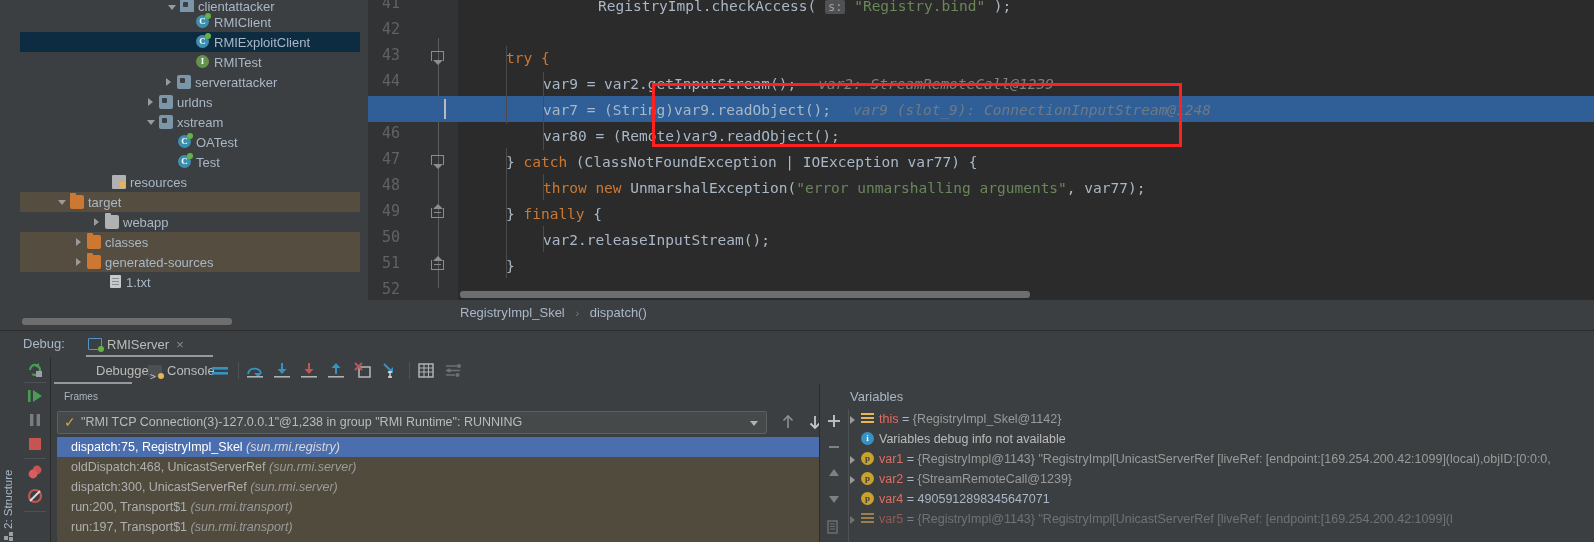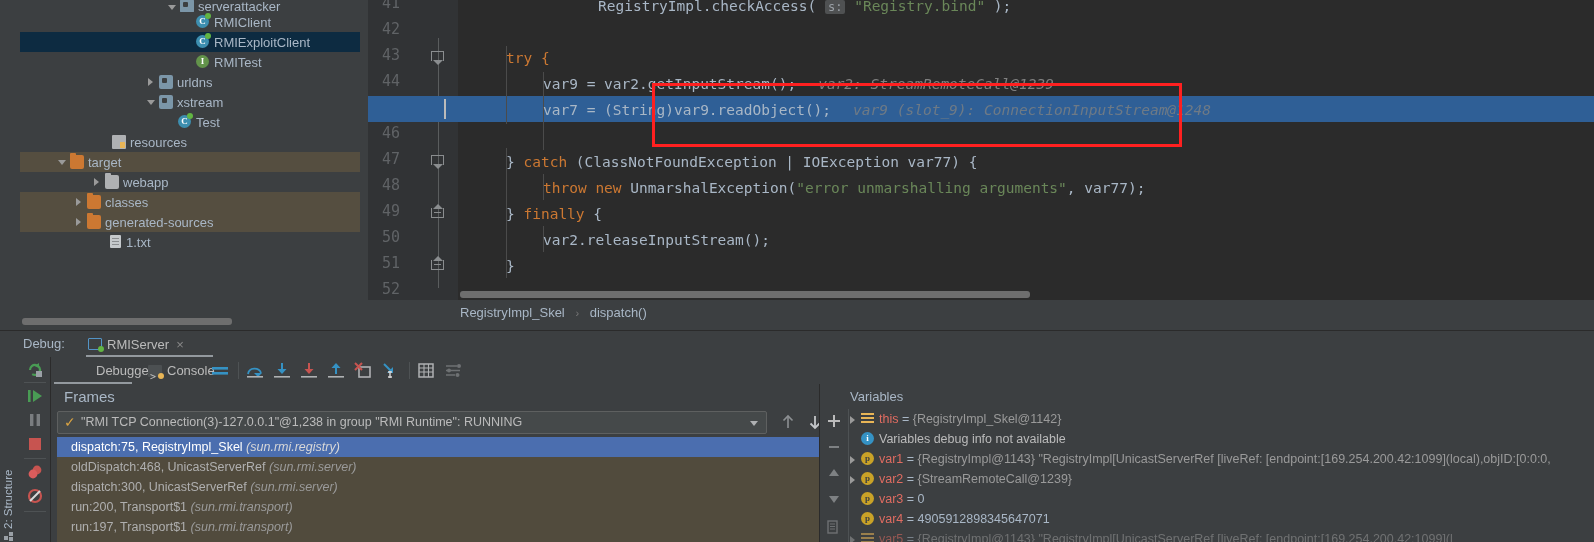--- a/index.html
+++ b/index.html
@@ -106,21 +106,21 @@
   #tab-debugger-underline{position:absolute;left:3px;top:25px;width:78px;height:2px;background:#93999E;}
   #tab-console{left:97px;}
   #tab-console .cico{display:inline-block;width:14px;height:12px;background:#4C5052;border-radius:1px;vertical-align:middle;margin-right:5px;position:relative;top:-1px;}
   #tab-console .cico::before{content:">";position:absolute;left:2px;top:-2px;font-size:10px;color:#C0C0C0;font-family:"DejaVu Sans Mono",monospace;}
   #tab-console .cico::after{content:"";position:absolute;right:-2px;bottom:-2px;width:6px;height:6px;background:#E8B556;border-radius:50%;}
   .tbsep{position:absolute;top:5px;width:1px;height:17px;background:#4E5254;}
   .tbicon{position:absolute;top:5px;width:18px;height:17px;}
 
   
   #frames-pane{position:absolute;left:51px;top:54px;width:768px;height:158px;background:#3C3F41;}
-  #frames-header{position:absolute;left:0;top:0;width:768px;height:25px;line-height:25px;padding-left:13px;font-size:15px;color:#A9B7C6;box-sizing:border-box;}
+  #frames-header{position:absolute;left:0;top:0;width:768px;height:25px;line-height:25px;padding-left:13px;font-size:10px;color:#A9B7C6;box-sizing:border-box;}
   #thread-combo{position:absolute;left:6px;top:27px;width:710px;height:23px;background:#45494A;border:1px solid #5E6060;box-sizing:border-box;border-radius:2px;}
   #thread-combo .chk{position:absolute;left:6px;top:2px;color:#D9A343;font-size:14px;}
   #thread-combo .txt{position:absolute;left:23px;top:0;line-height:21px;font-size:12.5px;color:#BBBBBB;white-space:nowrap;}
   #thread-combo .caret{position:absolute;right:8px;top:9px;border-left:4px solid transparent;border-right:4px solid transparent;border-top:5px solid #AFB1B3;}
   #frames-up{position:absolute;left:728px;top:29px;width:18px;height:18px;}
   #frames-down{position:absolute;left:755px;top:29px;width:18px;height:18px;}
   #frames-list{position:absolute;left:6px;top:53px;width:812px;height:105px;background:#514B3D;overflow:hidden;}
   .frame-row{height:20px;line-height:20px;padding-left:14px;font-size:12.5px;color:#AFAFAF;white-space:nowrap;}
   .frame-row.sel{background:#4B6EAF;color:#FFFFFF;}
   .frame-row .pkg{font-style:italic;color:#9A9A9A;}
@@ -152,36 +152,42 @@
 <body>
 
 <div id="root">
 
   <div id="top">
 
     <div id="left-strip"></div>
 
     <div id="project-tree">
       <div class="tree-row" style="height:12px;line-height:12px;overflow:hidden;">
-        <span style="display:inline-block;width:148px"></span><span class="arrow expanded"></span><span class="icn pkg-icon"></span><span class="tree-label">serverattacker</span>
+        <span style="display:inline-block;width:148px"></span><span class="arrow expanded"></span><span class="icn pkg-icon"></span><span class="tree-label">clientattacker</span>
       </div>
       <div class="tree-row">
         <span style="display:inline-block;width:176px"></span><span class="cls-icon">C<span class="run-dot"></span></span><span class="tree-label">RMIClient</span>
       </div>
       <div class="tree-row sel">
         <span style="display:inline-block;width:176px"></span><span class="cls-icon">C<span class="run-dot"></span></span><span class="tree-label">RMIExploitClient</span>
       </div>
       <div class="tree-row">
         <span style="display:inline-block;width:176px"></span><span class="cls-icon iface">I</span><span class="tree-label">RMITest</span>
       </div>
       <div class="tree-row">
+        <span style="display:inline-block;width:145px"></span><span class="arrow collapsed"></span><span class="icn pkg-icon"></span><span class="tree-label">serverattacker</span>
+      </div>
+      <div class="tree-row">
         <span style="display:inline-block;width:127px"></span><span class="arrow collapsed"></span><span class="icn pkg-icon"></span><span class="tree-label">urldns</span>
       </div>
       <div class="tree-row">
         <span style="display:inline-block;width:127px"></span><span class="arrow expanded"></span><span class="icn pkg-icon"></span><span class="tree-label">xstream</span>
+      </div>
+      <div class="tree-row">
+        <span style="display:inline-block;width:158px"></span><span class="cls-icon">C<span class="run-dot"></span></span><span class="tree-label">OATest</span>
       </div>
       <div class="tree-row">
         <span style="display:inline-block;width:158px"></span><span class="cls-icon">C<span class="run-dot"></span></span><span class="tree-label">Test</span>
       </div>
       <div class="tree-row">
         <span style="display:inline-block;width:92px"></span><span class="icn res-icon"></span><span class="tree-label">resources</span>
       </div>
       <div class="tree-row excl">
         <span style="display:inline-block;width:38px"></span><span class="arrow expanded"></span><span class="icn folder-icon folder-orange"></span><span class="tree-label">target</span>
       </div>
@@ -240,20 +246,21 @@
         <div class="ind-guide" style="left:48px;top:46px;height:78px;"></div>
         <div class="ind-guide" style="left:48px;top:148px;height:130px;"></div>
         <div class="ind-guide" style="left:85px;top:72px;height:78px;"></div>
         <div class="ind-guide" style="left:85px;top:174px;height:26px;"></div>
         <div class="ind-guide" style="left:85px;top:226px;height:26px;"></div>
 
         <div class="cline" style="top:-7px;left:140px"><span>RegistryImpl.checkAccess( <span class="pbadge">s:</span> <span class="str">"Registry.bind"</span> );</span></div>
         <div class="cline" style="top:45px;left:48px"><span class="kw"><span class="kw">try</span> {</span></div>
         <div class="cline" style="top:71px;left:85px"><span>var9 = var2.getInputStream();</span><span style="padding-left:22px"></span><span class="hint">var2: StreamRemoteCall@1239</span></div>
         <div class="cline" style="top:97px;left:85px"><span>var7 = (String)var9.readObject();</span><span style="padding-left:22px"></span><span class="hintp">var9 (slot_9): ConnectionInputStream@1248</span></div>
+        <div class="cline" style="top:123px;left:85px"><span>var80 = (Remote)var9.readObject();</span></div>
         <div class="cline" style="top:149px;left:48px"><span>} <span class="kw">catch</span> (ClassNotFoundException | IOException var77) {</span></div>
         <div class="cline" style="top:175px;left:85px"><span><span class="kw">throw</span> <span class="kw">new</span> UnmarshalException(<span class="str">"error unmarshalling arguments"</span>, var77);</span></div>
         <div class="cline" style="top:201px;left:48px"><span>} <span class="kw">finally</span> {</span></div>
         <div class="cline" style="top:227px;left:85px"><span>var2.releaseInputStream();</span></div>
         <div class="cline" style="top:253px;left:48px"><span>}</span></div>
 
         <div id="red-box"></div>
       </div>
       <div id="ed-hscroll"></div>
     </div>
@@ -469,23 +476,20 @@
         <div class="var-row">
           <span class="tw blank"></span><span class="vic vic-info">i</span><span class="vplain">Variables debug info not available</span>
         </div>
         <div class="var-row">
           <span class="tw"></span><span class="vic vic-p">p</span><span class="vname">var1</span><span> = </span><span class="vobj">{RegistryImpl@1143} "RegistryImpl[UnicastServerRef [liveRef: [endpoint:[169.254.200.42:1099](local),objID:[0:0:0,</span>
         </div>
         <div class="var-row">
           <span class="tw"></span><span class="vic vic-p">p</span><span class="vname">var2</span><span> = </span><span class="vobj">{StreamRemoteCall@1239}</span>
         </div>
         <div class="var-row">
-          <span class="tw blank"></span><span class="vic vic-p">p</span><span class="vname">var3</span><span> = </span><span class="vnum">0</span>
-        </div>
-        <div class="var-row">
           <span class="tw blank"></span><span class="vic vic-p">p</span><span class="vname">var4</span><span> = </span><span class="vnum">4905912898345647071</span>
         </div>
         <div class="var-row" style="opacity:.55">
           <span class="tw"></span><span class="vic vic-this"><i style="top:1px"></i><i style="top:5px"></i><i style="top:9px"></i></span><span class="vname">var5</span><span> = </span><span class="vobj">{RegistryImpl@1143} "RegistryImpl[UnicastServerRef [liveRef: [endpoint:[169.254.200.42:1099](l</span>
         </div>
       </div>
     </div>
   </div>
 </div>
 

